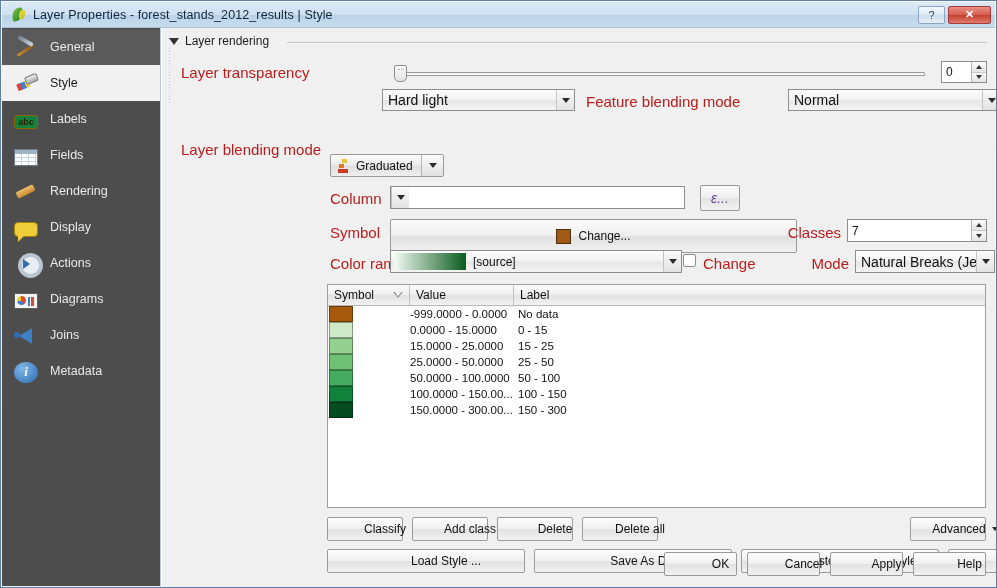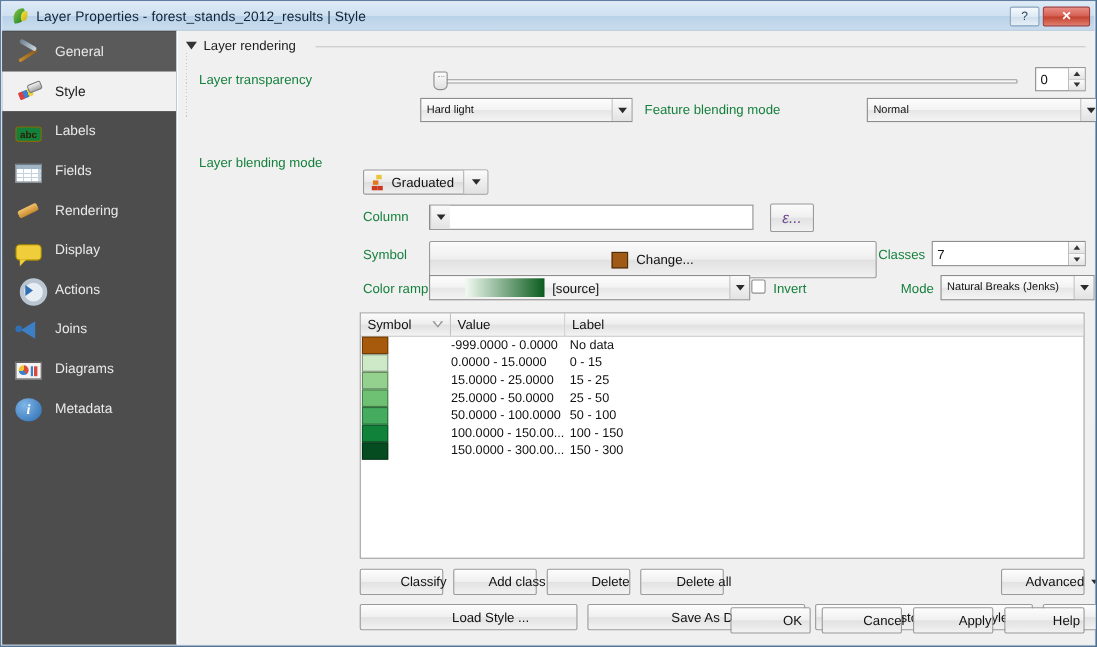--- a/index.html
+++ b/index.html
@@ -96,21 +96,21 @@
   }
   .gb-line {
     position: absolute; left: 118px; right: 0; top: 7px;
     height: 1px; background: #c8c8c8;
   }
   .gb-sideline {
     position: absolute; left: 0; top: 7px; bottom: 0; width: 1px;
     background: repeating-linear-gradient(180deg,#c8c8c8 0 1px, transparent 1px 3px);
   }
 
-  .lbl { font-size: 12px; color: #15803d; white-space: nowrap; }
+  .lbl { font-size: 15px; color: #b91c1c; white-space: nowrap; }
 
   .row-transparency {
     position: absolute; left: 12px; top: 26px; right: 0; height: 22px;
     display: flex; align-items: center;
   }
   .slider-wrap {
     position: absolute; left: 213px; right: 62px; top: 3px; height: 18px;
   }
   .slider-groove {
     position: absolute; left: 8px; right: 0; top: 8px; height: 4px;
@@ -145,21 +145,21 @@
   }
 
   
   .combo {
     position: absolute; height: 22px;
     border: 1px solid #8d8d8d;
     background: linear-gradient(180deg,#fdfdfd 0%, #f3f3f3 48%, #e6e6e6 52%, #f4f4f4 100%);
     display: flex; align-items: center; cursor: default;
   }
   .combo.flat-white { background: #fff; }
-  .combo-text { flex: 1 1 auto; padding: 0 5px; font-size: 10px; color: #111; overflow: hidden; white-space: nowrap; }
+  .combo-text { flex: 1 1 auto; padding: 0 5px; font-size: 14px; color: #111; overflow: hidden; white-space: nowrap; }
   .combo-arrow {
     width: 18px; flex: 0 0 18px; height: 100%;
     display: flex; align-items: center; justify-content: center;
     border-left: 1px solid #c4c4c4;
     background: linear-gradient(180deg,#fafafa,#e3e3e3);
   }
   .cbar { width:0;height:0;border-left:4px solid transparent;border-right:4px solid transparent;border-top:5px solid #2b2b2b; }
 
   
   .renderer {
@@ -198,21 +198,20 @@
     font-size: 12px; color: #111;
   }
   .sym-swatch { width: 15px; height: 15px; border: 1px solid #4a3010; }
 
   
   .row-ramp { position: absolute; left: 168px; top: 222px; right: 0; height: 24px; }
   .ramp-combo {
     position: absolute; left: 60px; width: 292px; top: 0; height: 23px;
     border: 1px solid #8d8d8d; display: flex; align-items: center;
     background: linear-gradient(180deg,#fdfdfd 0%, #f2f2f2 48%, #e6e6e6 52%, #f4f4f4 100%);
-    padding-left: 29px;
   }
   .ramp-swatch { width: 72px; height: 17px; margin-left: 3px; flex: 0 0 72px; }
   .ramp-label { padding-left: 7px; font-size: 12px; color: #111; flex: 1 1 auto; }
   .chk {
     width: 13px; height: 13px; background: #fff;
     border: 1px solid #8d8d8d; border-radius: 2px;
   }
 
   
   .table {
@@ -422,26 +421,26 @@
       </div>
       <div class="side-item">
         <span class="side-ico ico-display"></span>
         <span>Display</span>
       </div>
       <div class="side-item">
         <span class="side-ico ico-actions"></span>
         <span>Actions</span>
       </div>
       <div class="side-item">
+        <span class="side-ico ico-diagrams"></span>
+        <span>Diagrams</span>
+      </div>
+      <div class="side-item">
         <span class="side-ico ico-joins"></span>
         <span>Joins</span>
-      </div>
-      <div class="side-item">
-        <span class="side-ico ico-diagrams"></span>
-        <span>Diagrams</span>
       </div>
       <div class="side-item">
         <span class="side-ico ico-metadata">i</span>
         <span>Metadata</span>
       </div>
     </div>
 
     <div class="main">
 
       <div class="groupbox">
@@ -530,21 +529,21 @@
       <div class="row-ramp">
         <span class="lbl" style="position:absolute;left:0;top:5px;">Color ramp</span>
         <span class="ramp-combo">
           <i class="ramp-swatch" style="background: linear-gradient(90deg, rgb(242, 250, 242), rgb(11, 92, 30));"></i>
           <span class="ramp-label">[source]</span>
           <span class="combo-arrow">
               <i class="cbar"></i>
             </span>
         </span>
         <span style="position:absolute;left:353px;top:4px;" class="chk"></span>
-        <span class="lbl" style="position:absolute;left:373px;top:5px;">Invert</span>
+        <span class="lbl" style="position:absolute;left:373px;top:5px;">Change</span>
         <span class="lbl" style="position:absolute;right:146px;top:5px;">Mode</span>
         <span class="combo" style="right:0;top:0;width:140px;height:23px;">
           <span class="combo-text">Natural Breaks (Jenks)</span>
           <span class="combo-arrow">
               <i class="cbar"></i>
             </span>
         </span>
       </div>
 
       <div class="table">

